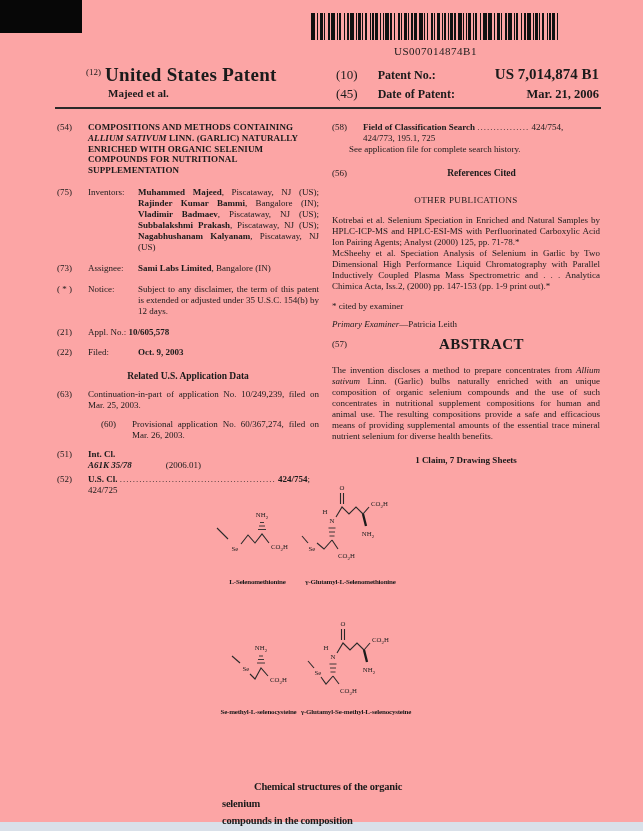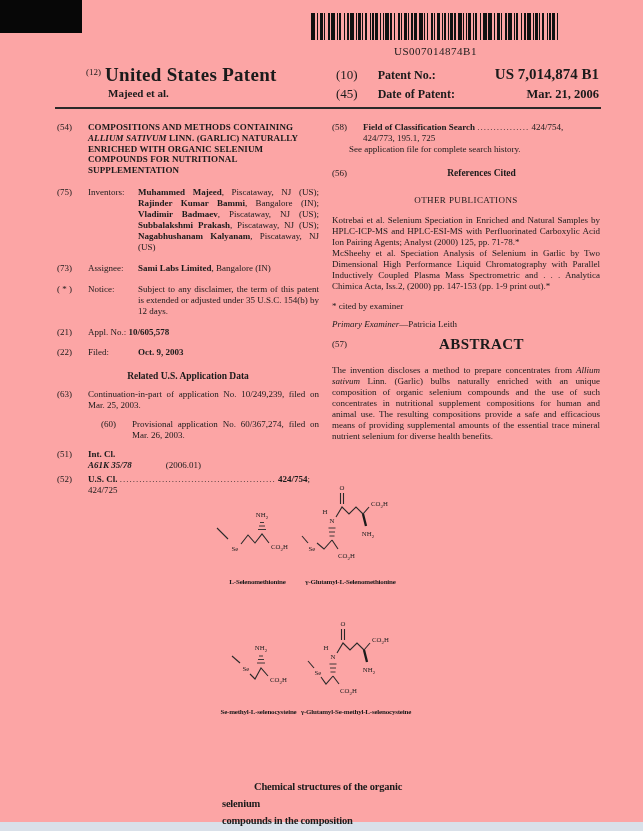--- a/index.html
+++ b/index.html
@@ -181,20 +181,21 @@
 
     <div style="margin-bottom:9px;"><span class="i">Primary Examiner</span><span>—Patricia Leith</span></div>
 
     <div class="item" style="margin-bottom:15px;">
       <div class="num">(57)</div>
       <div class="cont center b" style="font-size:15px;letter-spacing:.4px;">ABSTRACT</div>
     </div>
 
     <div class="just" style="margin-bottom:13px;"><span>The invention discloses a method to prepare concentrates from </span><span class="i">Allium sativum</span><span> Linn. (Garlic) bulbs naturally enriched with an unique composition of organic selenium compounds and the use of such concentrates in nutritional supplement compositions for human and animal use. The resulting compositions provide a safe and efficacious means of providing supplemental amounts of the essential trace mineral nutrient selenium for diverse health benefits.</span></div>
 
+    <div class="center b">1 Claim, 7 Drawing Sheets</div>
   </div>
 
   <svg class="abs" style="left:205px;top:495px;" width="95" height="80" viewBox="0 0 95 80">
     <path class="bond" d="M12 33 L23 44"></path>
     <text x="30" y="56" font-size="6.8" text-anchor="middle">Se</text>
     <path class="bond" d="M36 49 L43 40 L50 48 L57 39 L64 48"></path>
     <path class="hash" d="M53 34.5 H61 M54 31 H60 M55 27.5 H59"></path>
     <text x="57" y="22" font-size="6.8" text-anchor="middle"><tspan>NH</tspan><tspan font-size="5" dy="1.6">2</tspan></text>
     <text x="66" y="54" font-size="6.8"><tspan>CO</tspan><tspan font-size="5" dy="1.6">2</tspan><tspan font-size="6.8" dy="-1.6">H</tspan></text>
   </svg>

